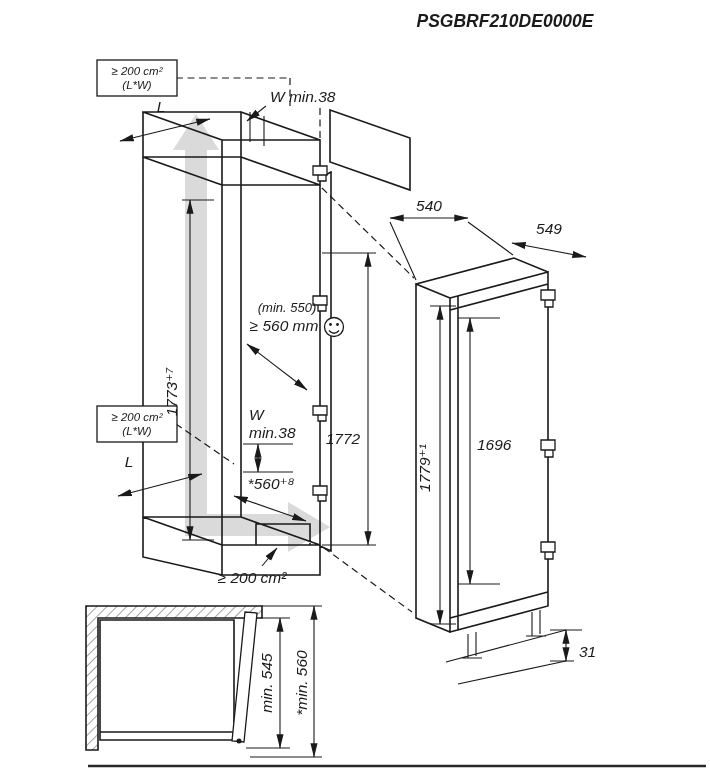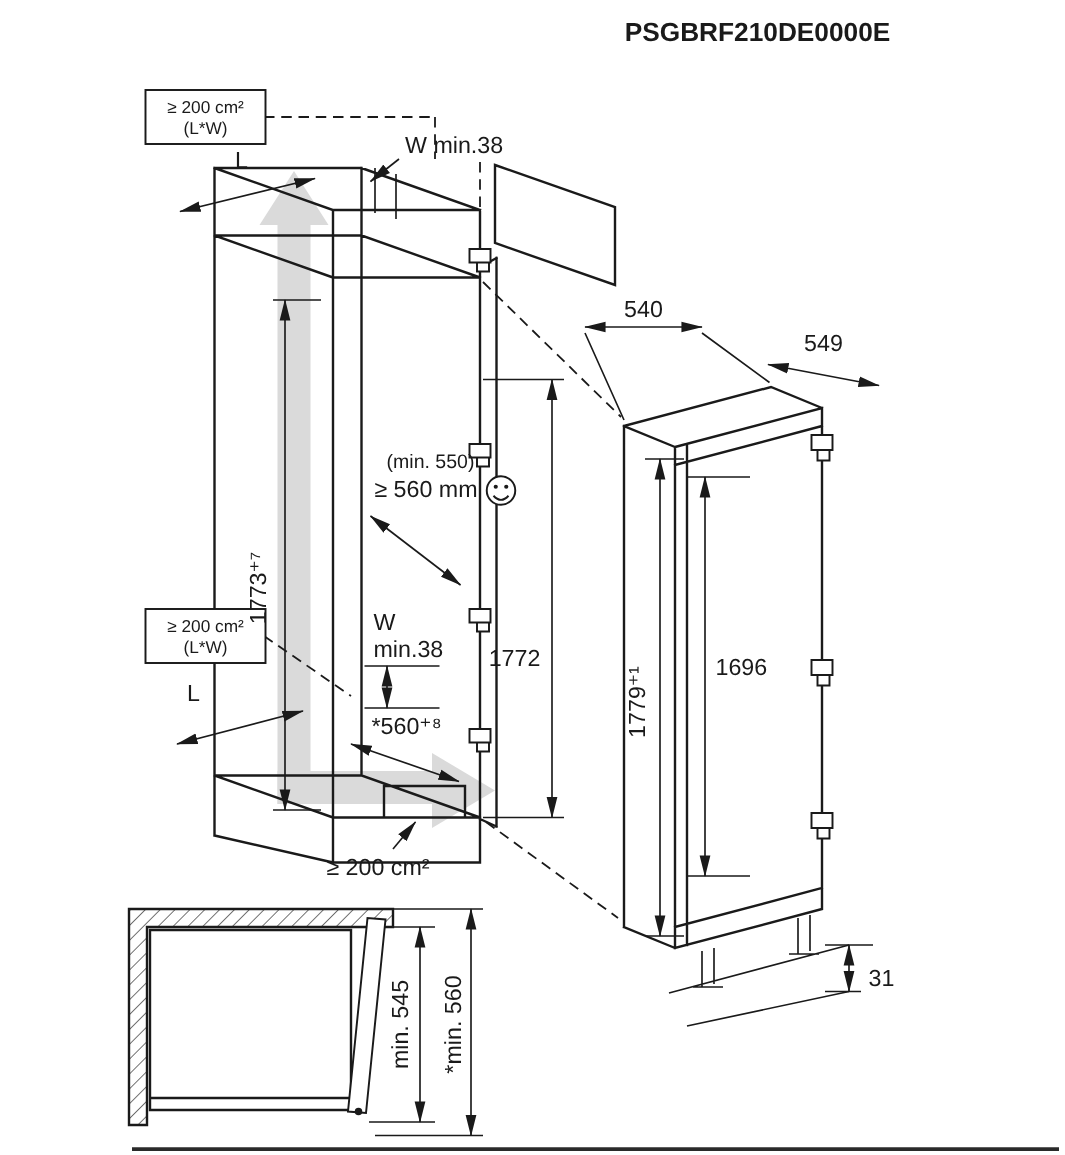--- a/index.html
+++ b/index.html
@@ -1,17 +1,17 @@
 <!DOCTYPE html>
 <html><head>
 <meta charset="utf-8">
 <style>
   html,body{margin:0;padding:0;background:#ffffff;}
   .canvas{position:relative;width:710px;height:770px;background:#ffffff;overflow:hidden;
-          font-family:"Liberation Sans","DejaVu Sans",sans-serif;}
+          font-family:"Liberation Sans","DejaVu Sans",sans-serif;font-style:italic;}
   svg{display:block;}
   svg text{fill:#1a1a1a;font-family:"Liberation Sans","DejaVu Sans",sans-serif;}
   .ln{fill:none;stroke:#1a1a1a;stroke-width:1.6;stroke-linecap:square;stroke-linejoin:miter;}
   .thin{fill:none;stroke:#1a1a1a;stroke-width:1.1;}
   .dash{fill:none;stroke:#1a1a1a;stroke-width:1.2;stroke-dasharray:7 4.5;}
   .dim{fill:none;stroke:#1a1a1a;stroke-width:1.1;}
   .white{fill:#ffffff;stroke:#1a1a1a;stroke-width:1.3;}
   .gray{fill:#dadada;stroke:none;}
   .t{font-size:15.5px;}
   .ts{font-size:13px;}

